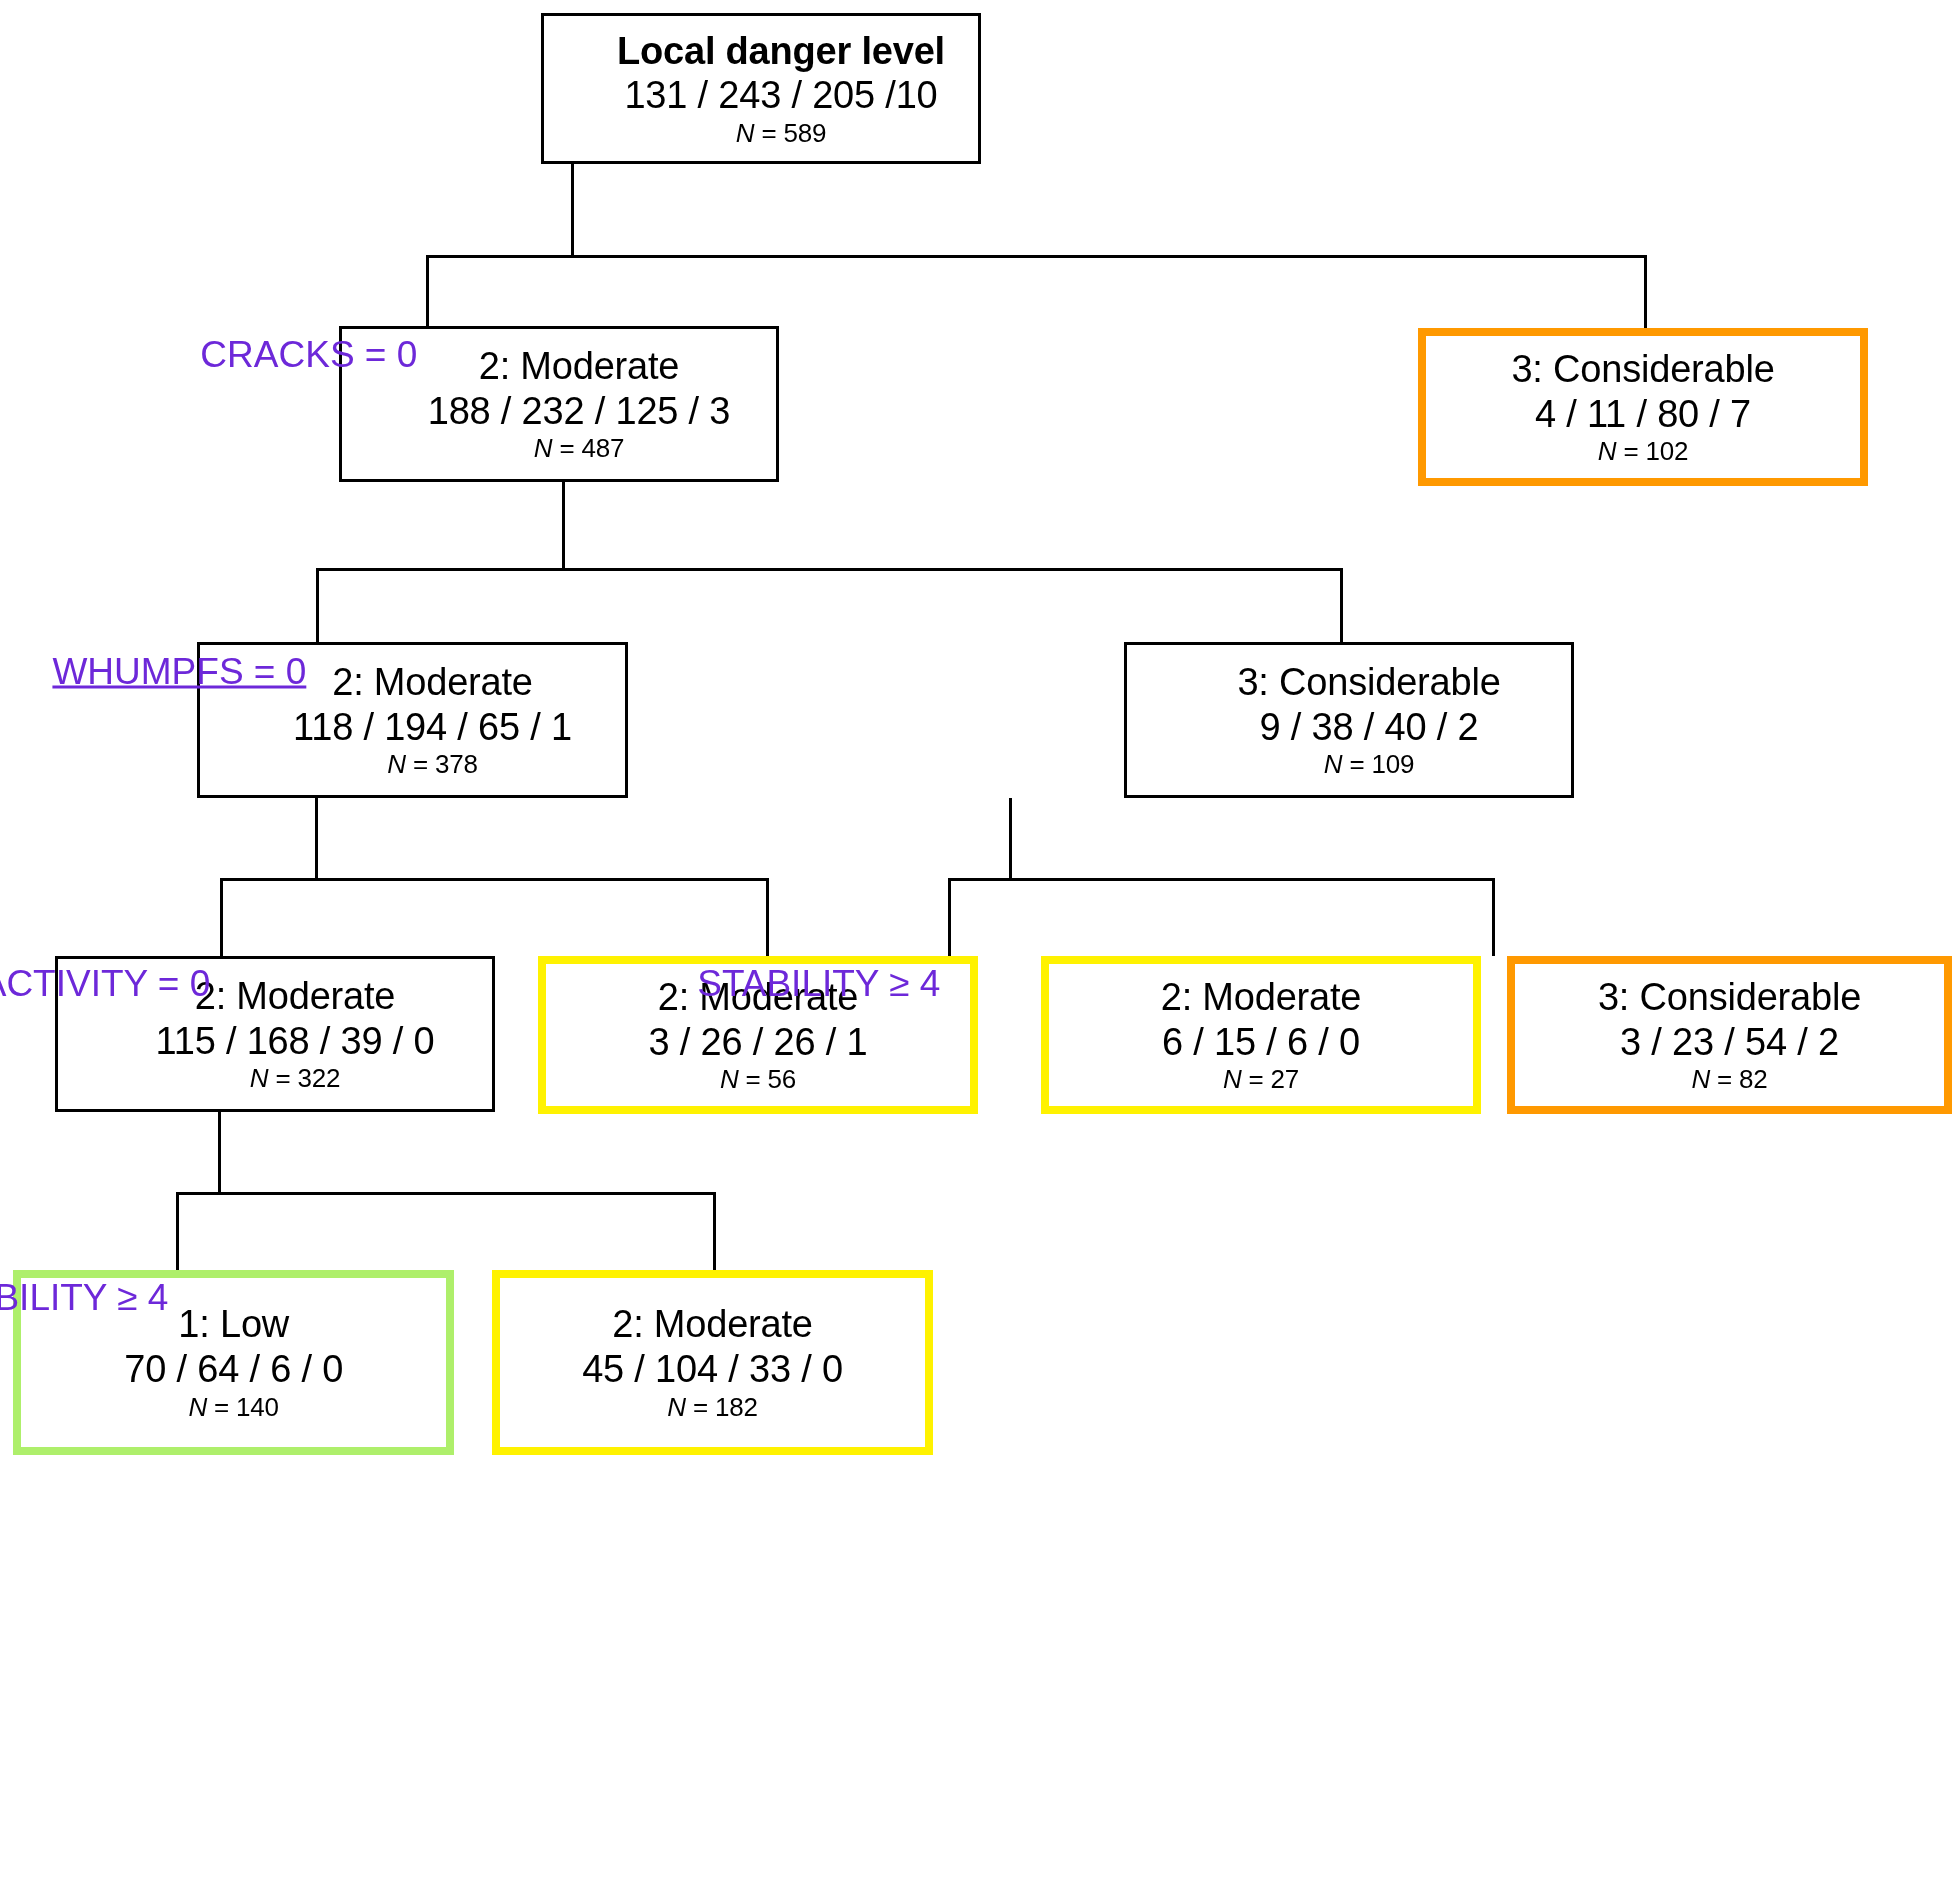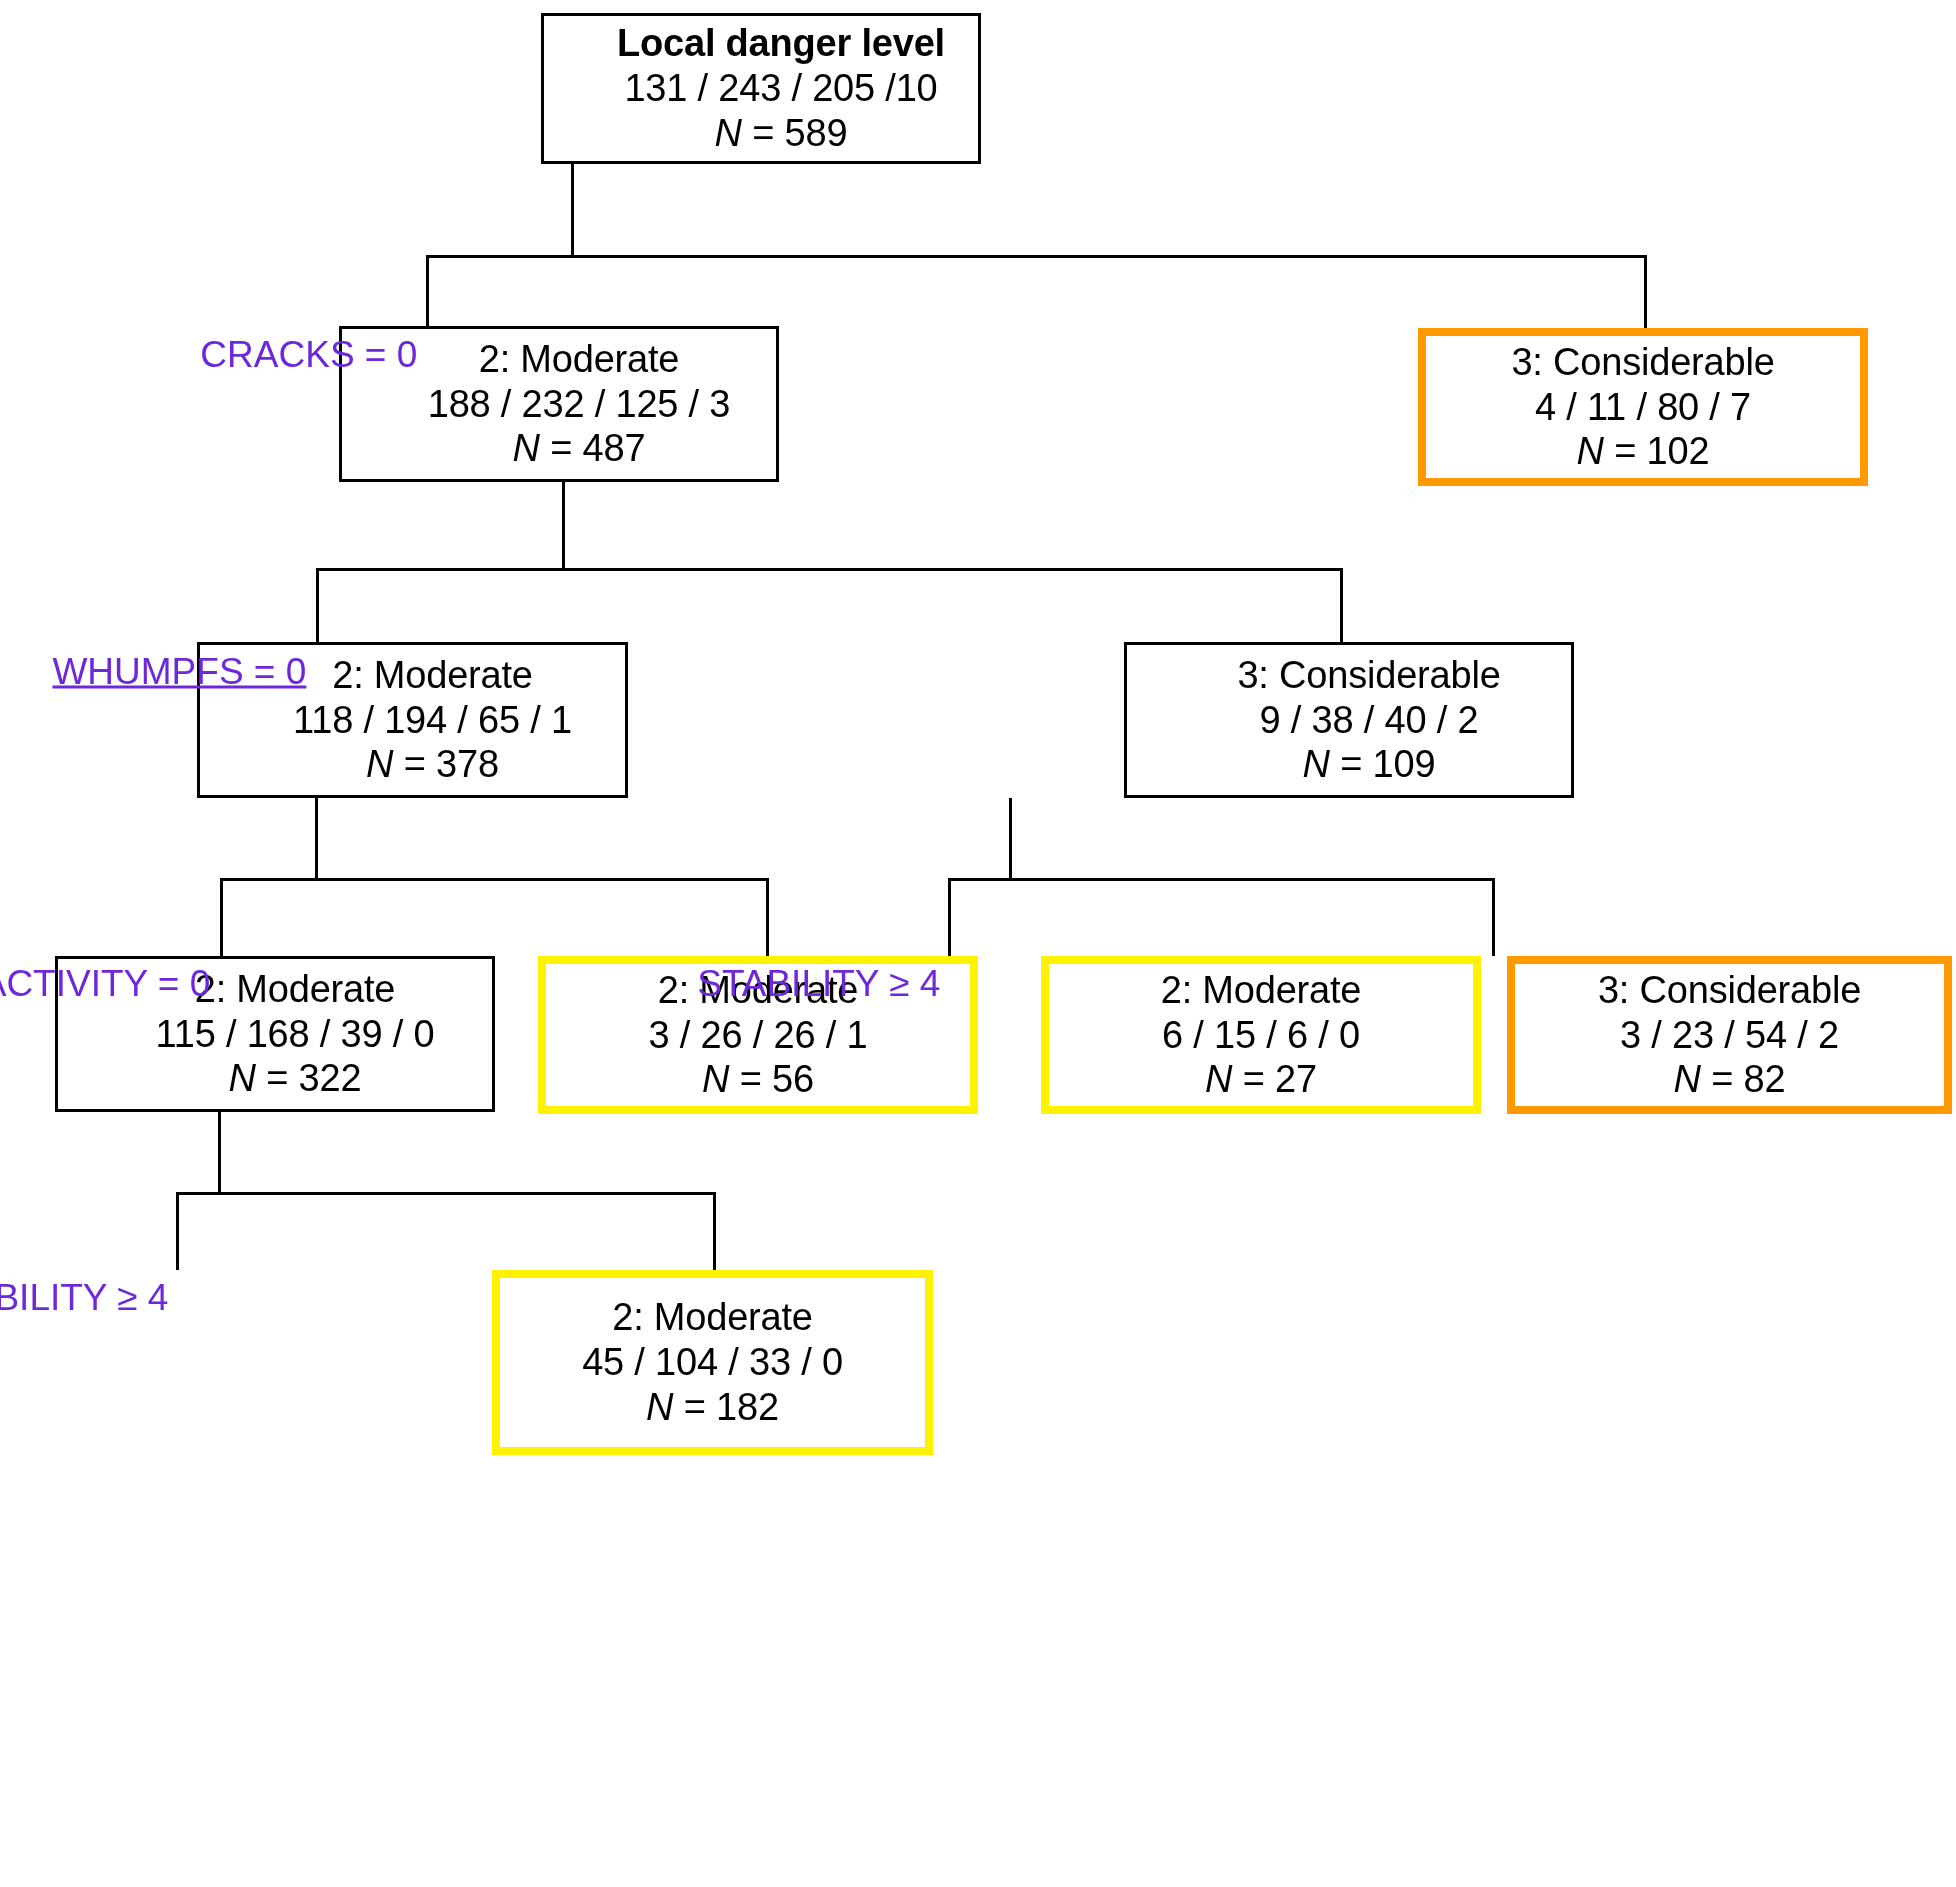--- a/index.html
+++ b/index.html
@@ -40,21 +40,21 @@
   .node-line {
     text-align: center;
     white-space: nowrap;
     line-height: 1.18;
     font-size: 37px;
     letter-spacing: -0.2px;
   }
   .node-line.title      { font-size: 38px; }
   .node-line.title.bold { font-weight: bold; }
   .node-line.counts     { font-size: 38px; }
-  .node-line.total      { font-size: 38px; }
+  .node-line.total      { font-size: 26px; }
   .node-line .em        { font-weight: normal; }
   .node-line .it        { font-style: italic; }
 
   
   .split-label {
     position: absolute;
     font-size: 37px;
     white-space: nowrap;
     line-height: 1;
     color: #6d28d9;
@@ -207,20 +207,29 @@
     </div>
     <div class="node-line total">
       <span class="it">N</span><span> = 82</span>
     </div>
   </div>
 
   <div class="split-label" style="left:174px; top:1297px; transform:translate(-100%,-50%); padding-right:5.7px;">
     <span>STABILITY ≥ 4</span>
   </div>
 
+  <div class="node accent-green" style="left:13.2px; top:1270px; width:441px; height:185px;">
+    <div class="node-line title">1: Low</div>
+    <div class="node-line counts">
+      <span></span><span class="em">70</span><span>  / 64 / 6 / 0</span>
+    </div>
+    <div class="node-line total">
+      <span class="it">N</span><span> = 140</span>
+    </div>
+  </div>
 
   <div class="node accent-yellow" style="left:492px; top:1270px; width:441px; height:185px;">
     <div class="node-line title">2: Moderate</div>
     <div class="node-line counts">
       <span>45 / </span><span class="em">104</span><span> / 33 / 0</span>
     </div>
     <div class="node-line total">
       <span class="it">N</span><span> = 182</span>
     </div>
   </div>

